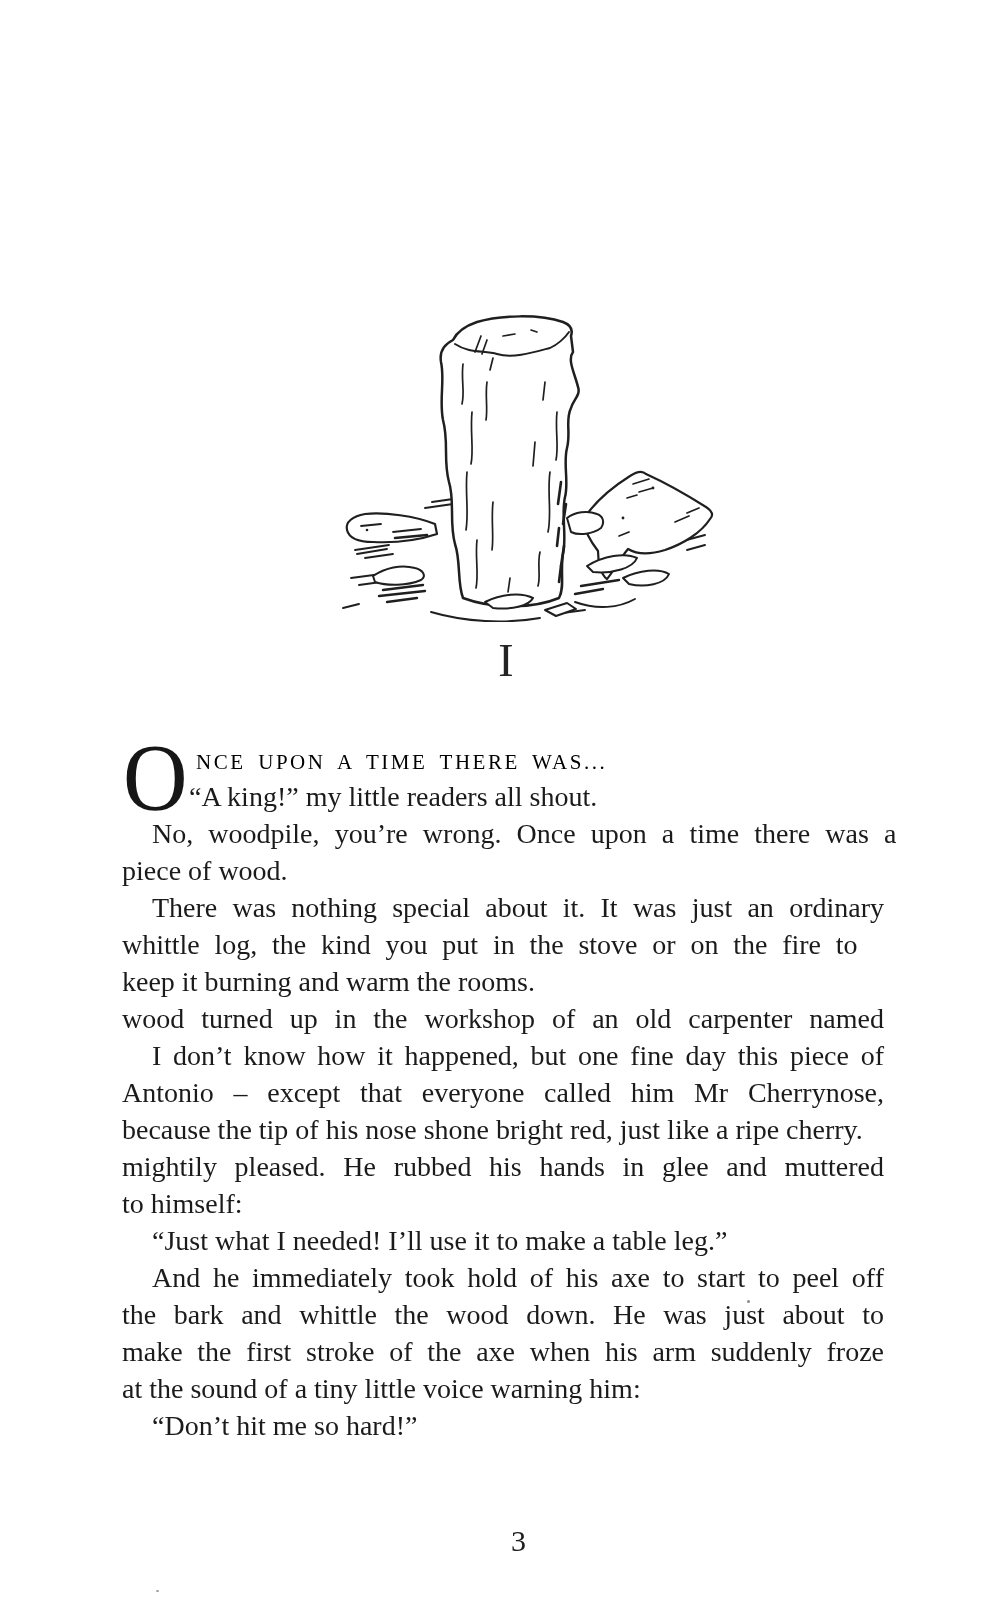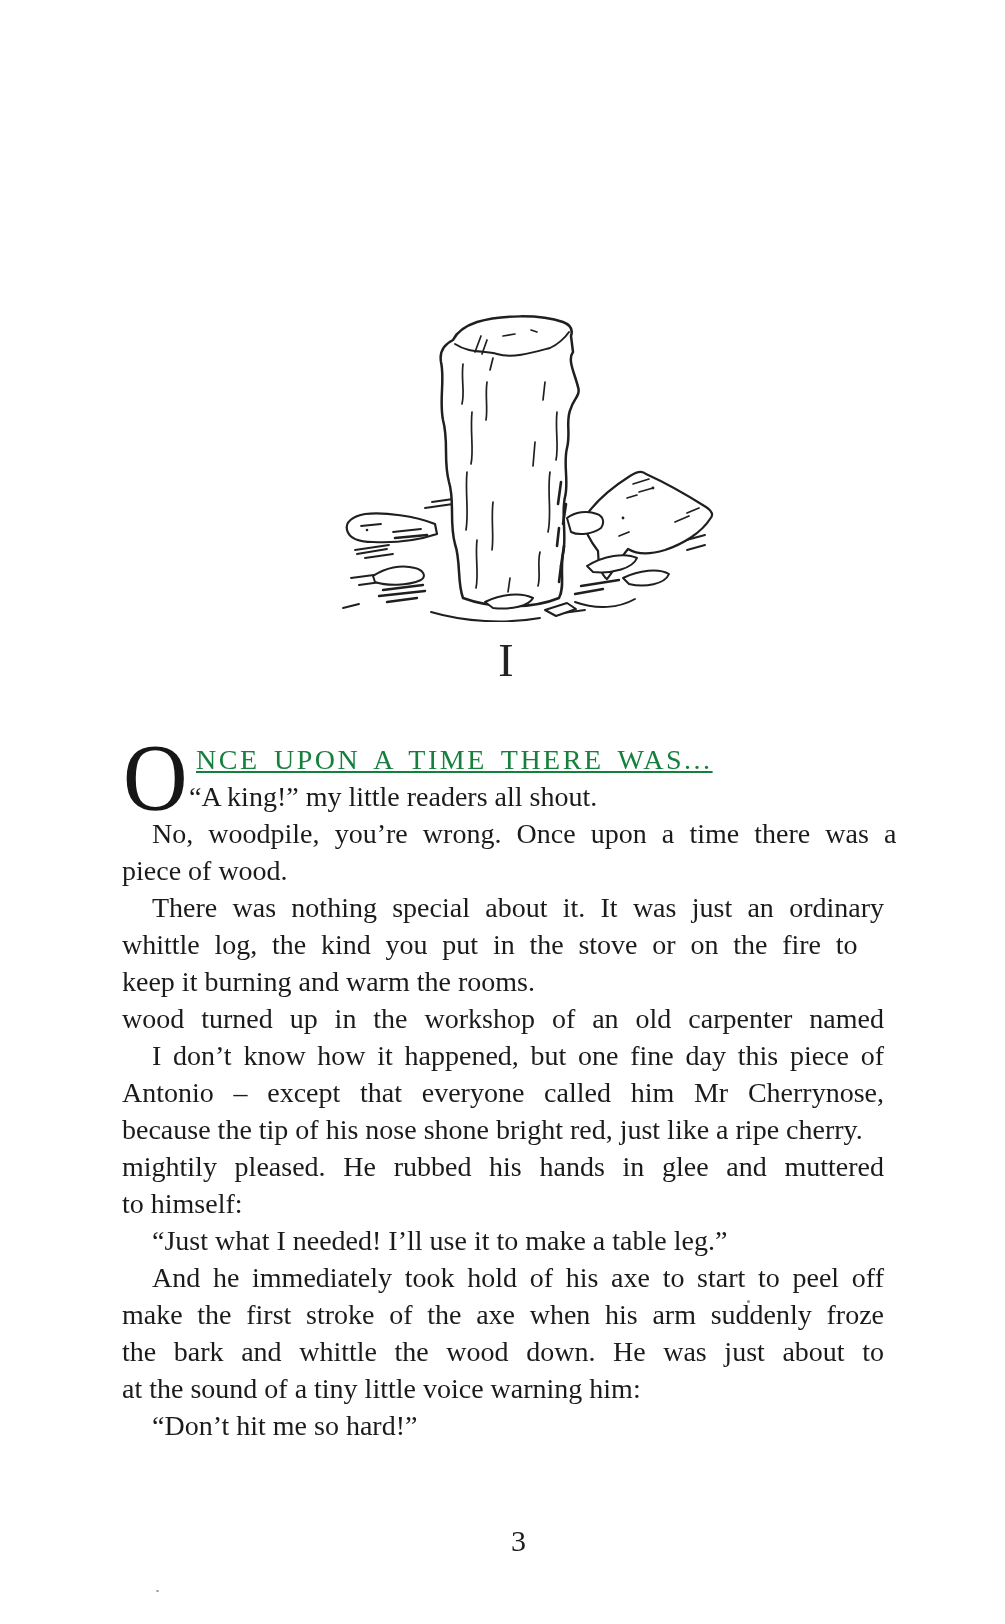--- a/index.html
+++ b/index.html
@@ -32,21 +32,21 @@
   
   .textblock{
     position:absolute;left:122px;top:741px;width:762px;
     font-size:28px;
   }
   .tline{height:37px;line-height:37px;text-align:left;}
   .ltxt{display:inline-block;white-space:nowrap;transform-origin:0 60%;}
   .ind{padding-left:30px;}
   .open{padding-left:74px;}
   .open2{padding-left:67px;}
-  .sc .ltxt{font-size:28px;letter-spacing:2.5px;word-spacing:5px;color:#15803d;text-decoration:underline;}
+  .sc .ltxt{font-size:21px;letter-spacing:2.5px;word-spacing:5px;color:#000000;}
   
   .pagenum{
     position:absolute;left:0;right:0;top:1526px;
     text-align:center;padding-left:32px;
     font-size:30px;line-height:1;color:#1d1d1d;
   }
   .speck{position:absolute;border-radius:50%;background:#8b8b8b;}
   .speck.s1{left:747px;top:1300px;width:3px;height:3px;}
   .speck.s2{left:156px;top:1590px;width:3px;height:2px;background:#9d9d9d;}
 </style>
@@ -160,22 +160,22 @@
       <div class="tline"><span class="ltxt" style="word-spacing: 7.76803px;">whittle log, the kind you put in the stove or on the fire to</span></div>
       <div class="tline last"><span class="ltxt">keep it burning and warm the rooms.</span></div>
       <div class="tline"><span class="ltxt" style="word-spacing: 9.95156px;">wood turned up in the workshop of an old carpenter named</span></div>
       <div class="tline ind"><span class="ltxt" style="word-spacing: 4.73177px;">I don’t know how it happened, but one fine day this piece of</span></div>
       <div class="tline"><span class="ltxt" style="word-spacing: 12.7324px;">Antonio – except that everyone called him Mr Cherrynose,</span></div>
       <div class="tline last"><span class="ltxt">because the tip of his nose shone bright red, just like a ripe cherry.</span></div>
       <div class="tline"><span class="ltxt" style="word-spacing: 10.7083px;">mightily pleased. He rubbed his hands in glee and muttered</span></div>
       <div class="tline last"><span class="ltxt">to himself:</span></div>
       <div class="tline ind last"><span class="ltxt">“Just what I needed! I’ll use it to make a table leg.”</span></div>
       <div class="tline ind"><span class="ltxt" style="word-spacing: 5.70182px; text-align: right;">And he immediately took hold of his axe to start to peel off</span></div>
+      <div class="tline"><span class="ltxt" style="word-spacing: 10.5966px;">the bark and whittle the wood down. He was just about to</span></div>
       <div class="tline"><span class="ltxt" style="word-spacing: 7.70597px;">make the first stroke of the axe when his arm suddenly froze</span></div>
-      <div class="tline"><span class="ltxt" style="word-spacing: 10.5966px;">the bark and whittle the wood down. He was just about to</span></div>
       <div class="tline last"><span class="ltxt">at the sound of a tiny little voice warning him:</span></div>
       <div class="tline ind last"><span class="ltxt">“Don’t hit me so hard!”</span></div>
     </div>
 
   <div class="pagenum">3</div>
 
   <div class="speck s1"></div>
   <div class="speck s2"></div>
 
 </div>

